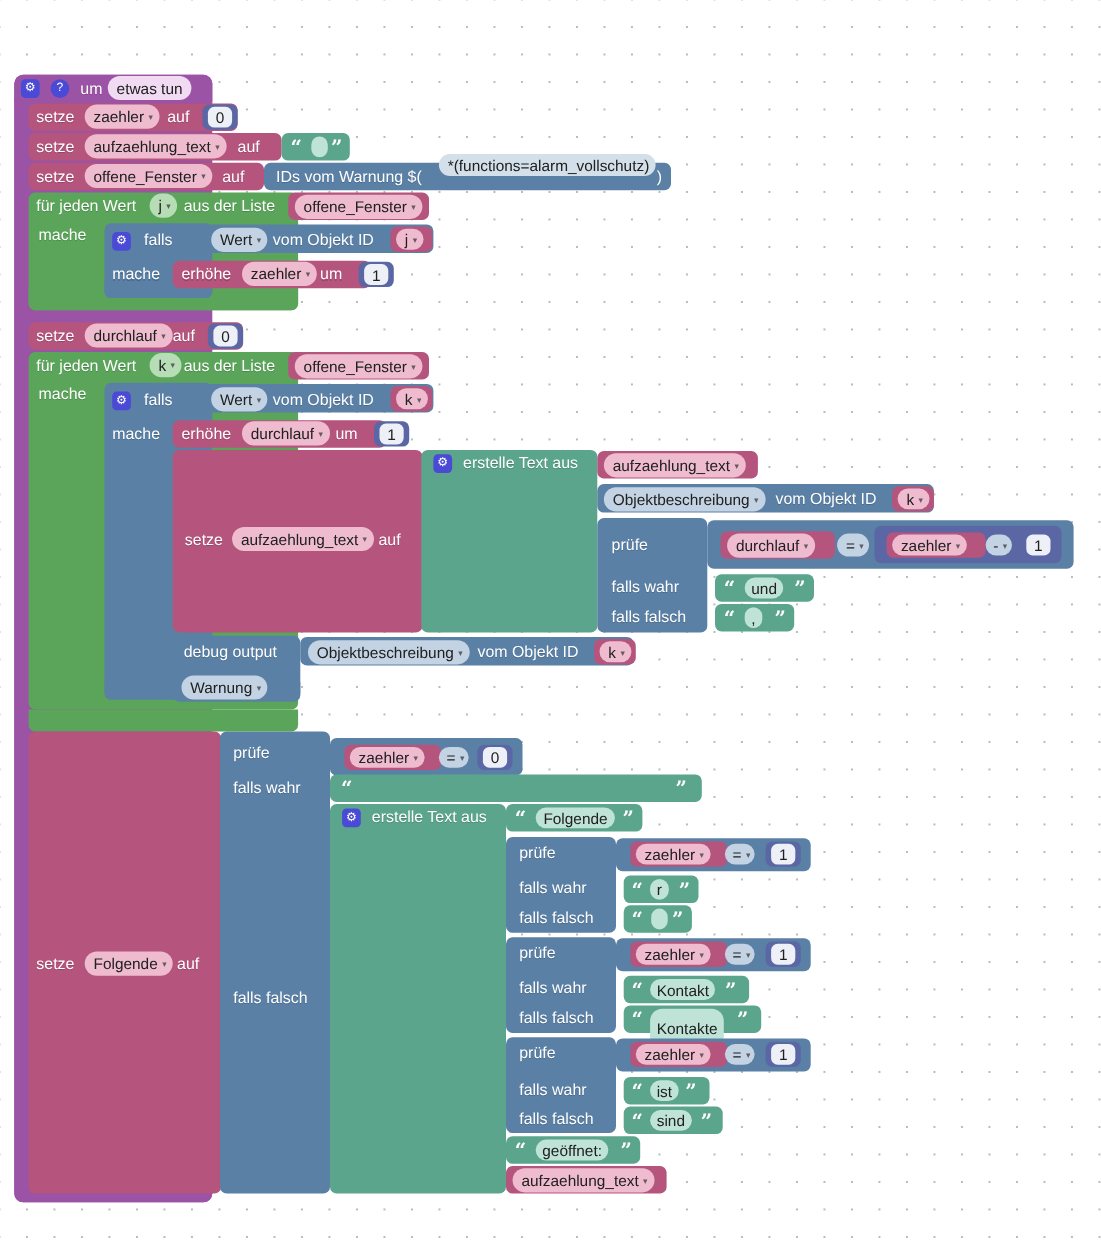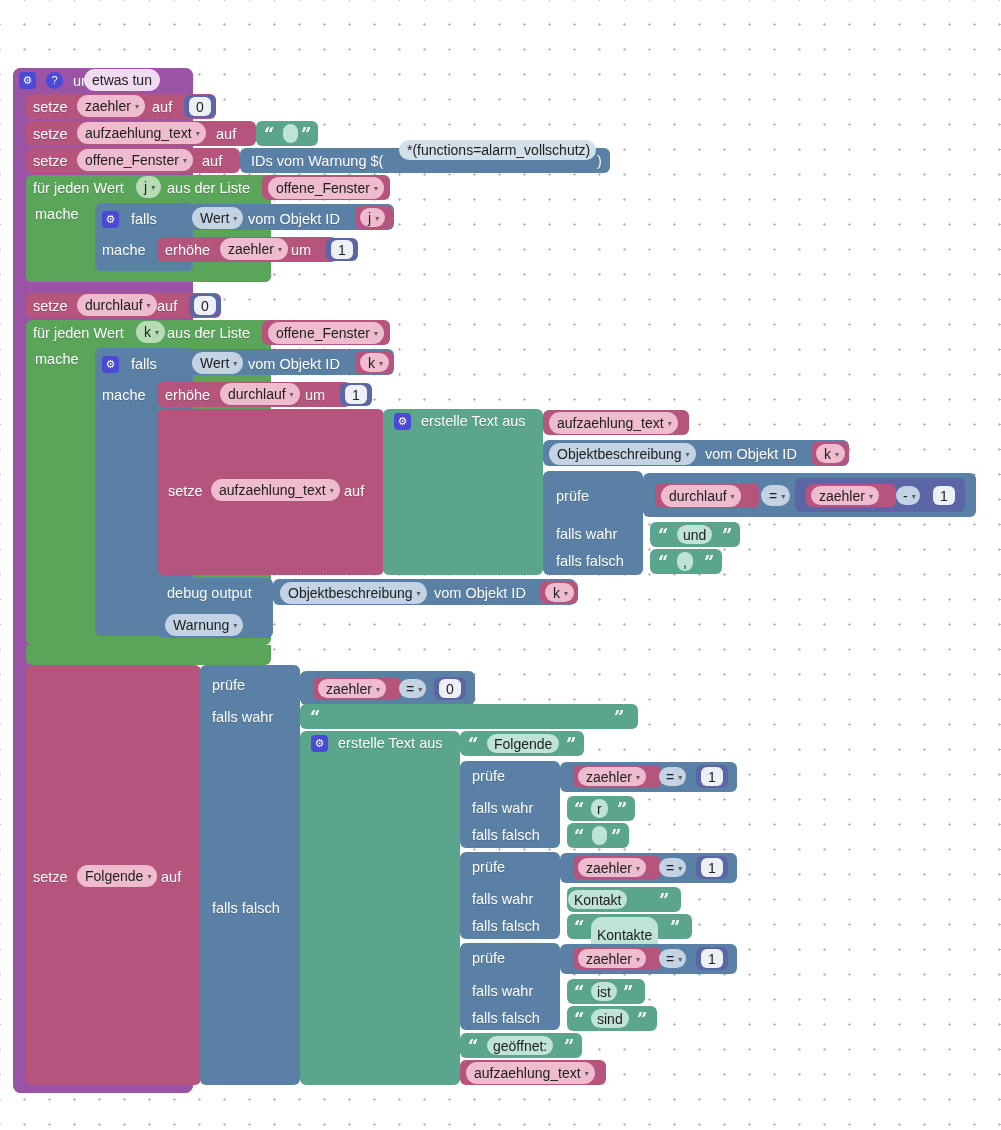--- a/index.html
+++ b/index.html
@@ -81,21 +81,21 @@
   <div class="blk c-proc" style="left:13px;top:90px;width:28px;height:985px;"></div>
   <div class="blk c-proc rnd8" style="left:13px;top:1068px;width:180px;height:25px;"></div>
   <div class="blk c-proc" style="left:13px;top:68px;width:180px;height:25px;border-radius:8px 8px 0 0;"></div>
   <div class="ico rnd4" style="left:19px;top:72px;">
     <span>⚙</span>
   </div>
   <div class="ico rnd" style="left:46px;top:72px;">
     <span>?</span>
   </div>
   <div class="lbl" style="left:73px;top:74px;">um</div>
-  <div class="fld f-proc" style="left:84px;top:69px;height:22px;padding:0 8px;text-align:center;">
+  <div class="fld f-proc" style="left:98px;top:69px;height:22px;padding:0 8px;text-align:center;">
     <span class="cap">etwas tun</span>
   </div>
 
   <div class="blk c-var rnd6" style="left:26px;top:94px;width:190px;height:25px;"></div>
   <div class="lbl" style="left:33px;top:100px;">setze</div>
   <div class="fld f-var" style="left:77px;top:95px;">
     <span class="cap">zaehler</span>
     <span class="car">▾</span>
   </div>
   <div class="lbl" style="left:152px;top:100px;">auf</div>
@@ -425,21 +425,21 @@
     <span class="cap">=</span>
     <span class="car">▾</span>
   </div>
   <div class="blk c-math rnd6" style="left:696px;top:856px;width:32px;height:23px;"></div>
   <div class="fld f-num" style="left:701px;top:858px;width:22px;height:19px;">
     <span class="cap">1</span>
   </div>
 
   <div class="blk c-text rnd6" style="left:567px;top:887px;width:114px;height:25px;"></div>
   <div class="q" style="left:574px;top:892px;">“</div>
-  <div class="fld f-text" style="left:568px;top:890px;height:19px;padding:0 6px;">
+  <div class="fld f-text" style="left:591px;top:890px;height:19px;padding:0 6px;">
     <span class="cap">Kontakt</span>
   </div>
   <div class="q" style="left:659px;top:892px;">”</div>
 
   <div class="blk c-text rnd6" style="left:567px;top:914px;width:125px;height:25px;"></div>
   <div class="q" style="left:574px;top:919px;">“</div>
   <div class="fld f-text" style="left:591px;top:917px;height:36px;padding:0 6px;">
     <span class="cap">Kontakte</span>
   </div>
   <div class="q" style="left:670px;top:919px;">”</div>

